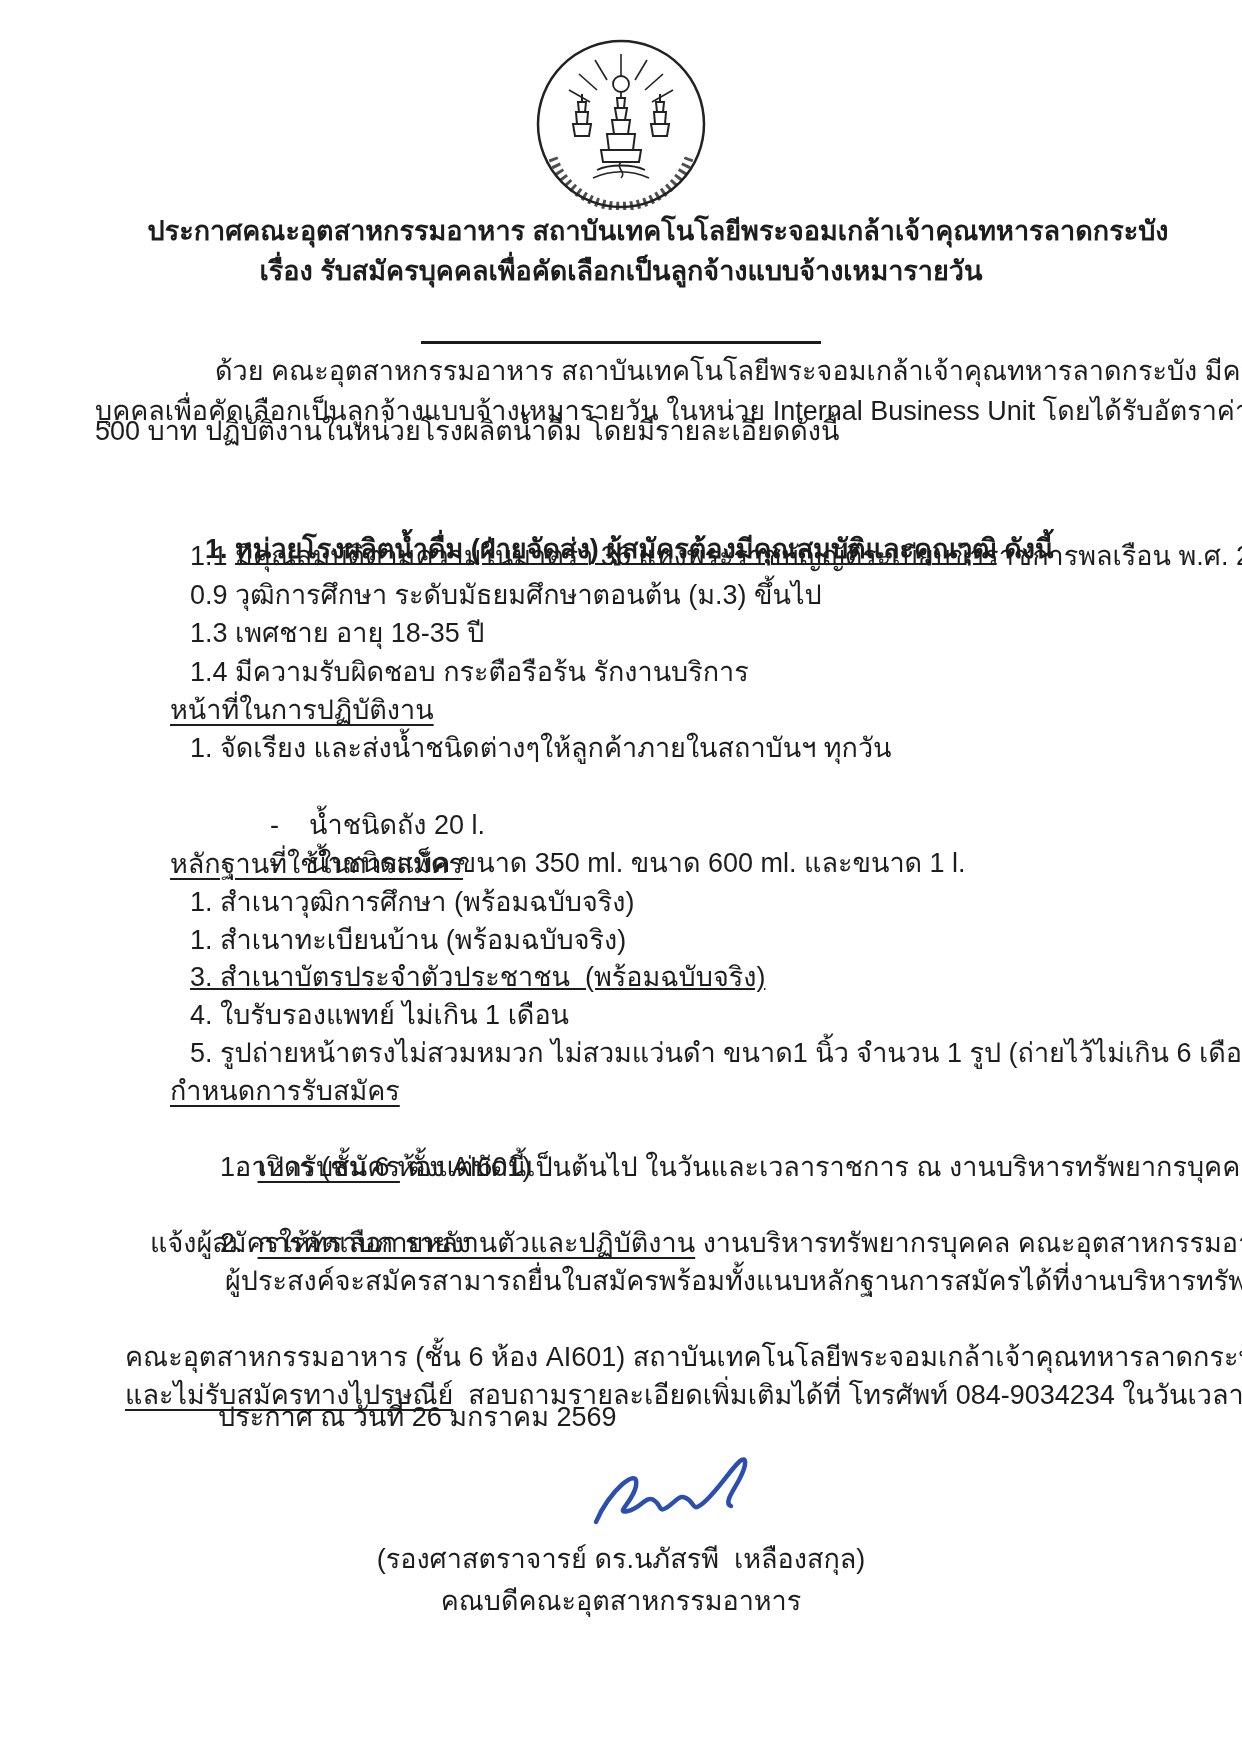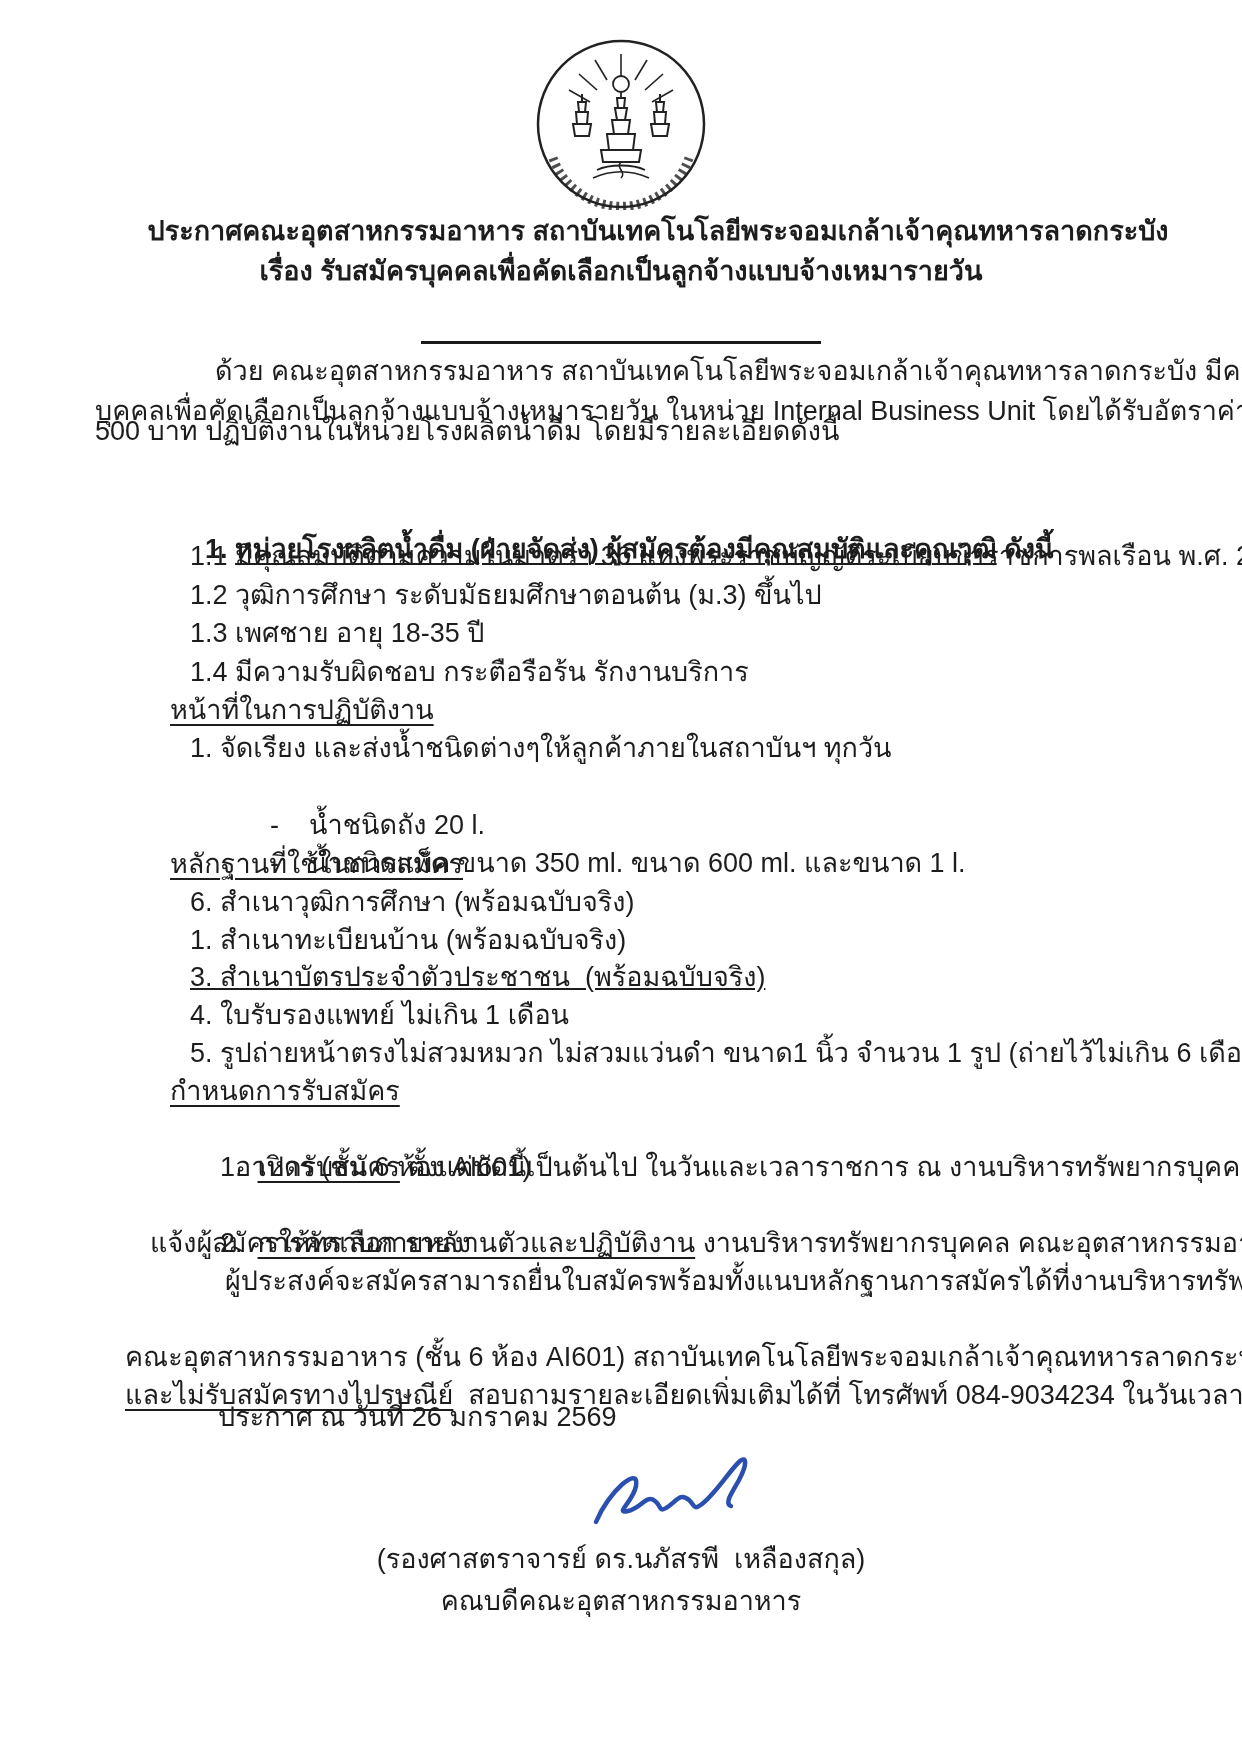--- a/index.html
+++ b/index.html
@@ -79,35 +79,35 @@
   <div class="divider"></div>
 
   <div class="ln" style="left:215px; top:352px;">ด้วย คณะอุตสาหกรรมอาหาร สถาบันเทคโนโลยีพระจอมเกล้าเจ้าคุณทหารลาดกระบัง มีความประสงค์รับสมัคร</div>
   <div class="ln" style="left:95px; top:392px;">บุคคลเพื่อคัดเลือกเป็นลูกจ้างแบบจ้างเหมารายวัน ในหน่วย Internal Business Unit โดยได้รับอัตราค่าจ้างรายวัน ๆ ละ</div>
   <div class="ln" style="left:95px; top:412px;">500 บาท ปฏิบัติงานในหน่วยโรงผลิตน้ำดื่ม โดยมีรายละเอียดดังนี้</div>
 
   <div class="ln bold" style="left:175px; top:492px;">
     <span>1. </span><span class="u">หน่วยโรงผลิตน้ำดื่ม (ฝ่ายจัดส่ง) ผู้สมัครต้องมีคุณสมบัติและคุณวุฒิ</span><span> ดังนี้</span>
   </div>
   <div class="ln" style="left:190px; top:537px;">1.1 มีคุณสมบัติตามความในมาตรา 36 แห่งพระราชบัญญัติระเบียบข้าราชการพลเรือน พ.ศ. 2551</div>
-  <div class="ln" style="left:190px; top:576px;">1.2 วุฒิการศึกษา ระดับมัธยมศึกษาตอนต้น (ม.3) ขึ้นไป</div>
+  <div class="ln" style="left:190px; top:576px;">0.9 วุฒิการศึกษา ระดับมัธยมศึกษาตอนต้น (ม.3) ขึ้นไป</div>
   <div class="ln" style="left:190px; top:614px;">1.3 เพศชาย อายุ 18-35 ปี</div>
   <div class="ln" style="left:190px; top:653px;">1.4 มีความรับผิดชอบ กระตือรือร้น รักงานบริการ</div>
 
   <div class="ln u" style="left:170px; top:691px;">หน้าที่ในการปฏิบัติงาน</div>
   <div class="ln" style="left:190px; top:729px;">1. จัดเรียง และส่งน้ำชนิดต่างๆให้ลูกค้าภายในสถาบันฯ ทุกวัน</div>
   <div class="ln" style="left:240px; top:768px;">
     <span>-</span><span style="margin-left:30px;">น้ำชนิดถัง 20 l.</span>
   </div>
   <div class="ln" style="left:240px; top:806px;">
     <span>-</span><span style="margin-left:30px;">น้ำชนิดแพ็ค ขนาด 350 ml. ขนาด 600 ml. และขนาด 1 l.</span>
   </div>
 
   <div class="ln u" style="left:170px; top:845px;font-family:Liberation Serif, serif;">หลักฐานที่ใช้ในการสมัคร</div>
-  <div class="ln" style="left:190px; top:883px;">6. สำเนาวุฒิการศึกษา (พร้อมฉบับจริง)</div>
+  <div class="ln" style="left:190px; top:883px;">1. สำเนาวุฒิการศึกษา (พร้อมฉบับจริง)</div>
   <div class="ln" style="left:190px; top:921px;">1. สำเนาทะเบียนบ้าน (พร้อมฉบับจริง)</div>
   <div class="ln" style="left:190px; top:958px;text-decoration:underline;">3. สำเนาบัตรประจำตัวประชาชน  (พร้อมฉบับจริง)</div>
   <div class="ln" style="left:190px; top:996px;">4. ใบรับรองแพทย์ ไม่เกิน 1 เดือน</div>
   <div class="ln" style="left:190px; top:1034px;">5. รูปถ่ายหน้าตรงไม่สวมหมวก ไม่สวมแว่นดำ ขนาด1 นิ้ว จำนวน 1 รูป (ถ่ายไว้ไม่เกิน 6 เดือน)</div>
 
   <div class="ln u" style="left:170px; top:1072px;">กำหนดการรับสมัคร</div>
   <div class="ln" style="left:190px; top:1110px;">
     <span>1.  </span><span class="u">เปิดรับสมัคร</span><span> ตั้งแต่บัดนี้เป็นต้นไป ในวันและเวลาราชการ ณ งานบริหารทรัพยากรบุคคล คณะอุตสาหกรรม-</span>
   </div>
   <div class="ln" style="left:235px; top:1148px;">อาหาร (ชั้น 6 ห้อง AI601)</div>

